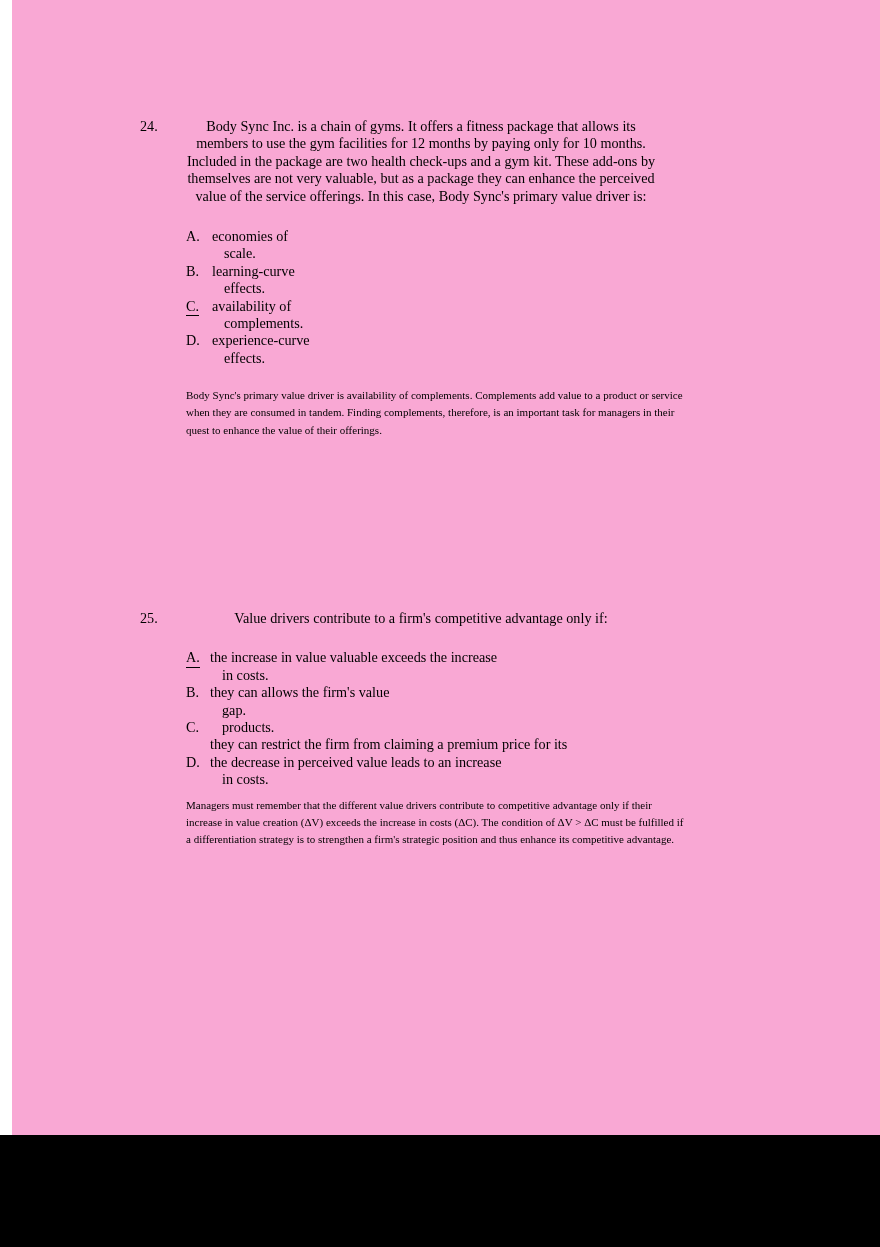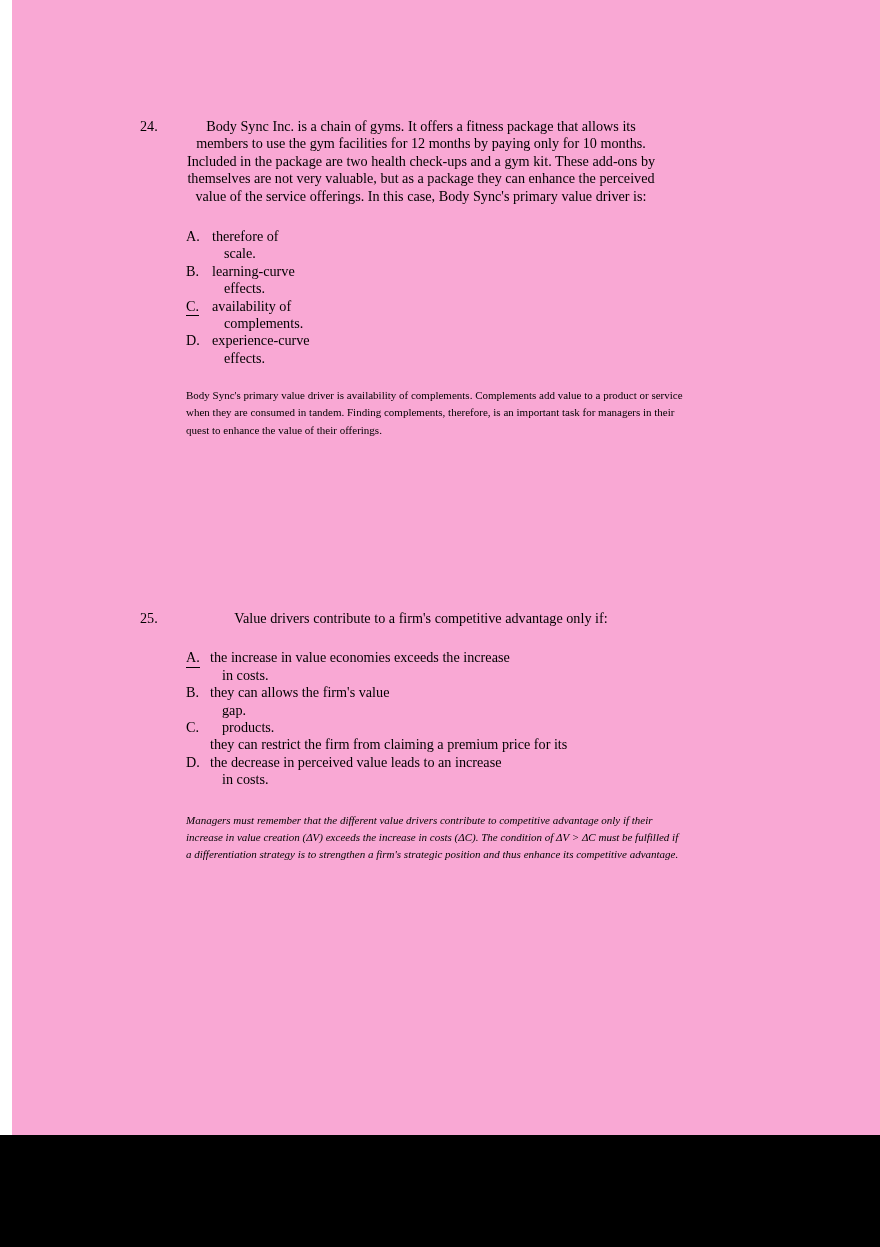--- a/index.html
+++ b/index.html
@@ -90,39 +90,38 @@
   #q25 .choice { padding-left: 24px; }
 
   .rationale {
     margin-top: 20px;
     margin-left: 174px;
     width: 500px;
     font-size: 11px;
     line-height: 17.2px;
   }
   #q25 .rationale {
-    margin-top: 23px;
+    margin-top: 8px;
     width: 500px;
-    font-style: italic;
   }
 </style>
 </head>
 <body>
 
 <div class="page">
 
   <div class="question-block" id="q24">
     <div class="q-row">
       <span class="q-number">24.</span>
       <div class="q-stem">Body Sync Inc. is a chain of gyms. It offers a fitness package that allows its members to use the gym facilities for 12 months by paying only for 10 months. Included in the package are two health check-ups and a gym kit. These add-ons by themselves are not very valuable, but as a package they can enhance the perceived value of the service offerings. In this case, Body Sync's primary value driver is:</div>
     </div>
     <div class="choices">
       <div class="choice">
         <span class="letter">A.</span>
-        <span class="text-line">therefore of</span>
+        <span class="text-line">economies of</span>
         <span class="text-line indent">scale.</span>
       </div>
       <div class="choice">
         <span class="letter">B.</span>
         <span class="text-line">learning-curve</span>
         <span class="text-line indent">effects.</span>
       </div>
       <div class="choice selected">
         <span class="letter">C.</span>
         <span class="text-line">availability of</span>
@@ -138,21 +137,21 @@
   </div>
 
   <div class="question-block" id="q25">
     <div class="q-row">
       <span class="q-number">25.</span>
       <div class="q-stem">Value drivers contribute to a firm's competitive advantage only if:</div>
     </div>
     <div class="choices">
       <div class="choice selected">
         <span class="letter">A.</span>
-        <span class="text-line">the increase in value economies exceeds the increase</span>
+        <span class="text-line">the increase in value valuable exceeds the increase</span>
         <span class="text-line indent">in costs.</span>
       </div>
       <div class="choice">
         <span class="letter">B.</span>
         <span class="text-line">they can allows the firm's value</span>
         <span class="text-line indent">gap.</span>
       </div>
       <div class="choice">
         <span class="letter">C.</span>
         <span class="text-line indent">products.</span>

